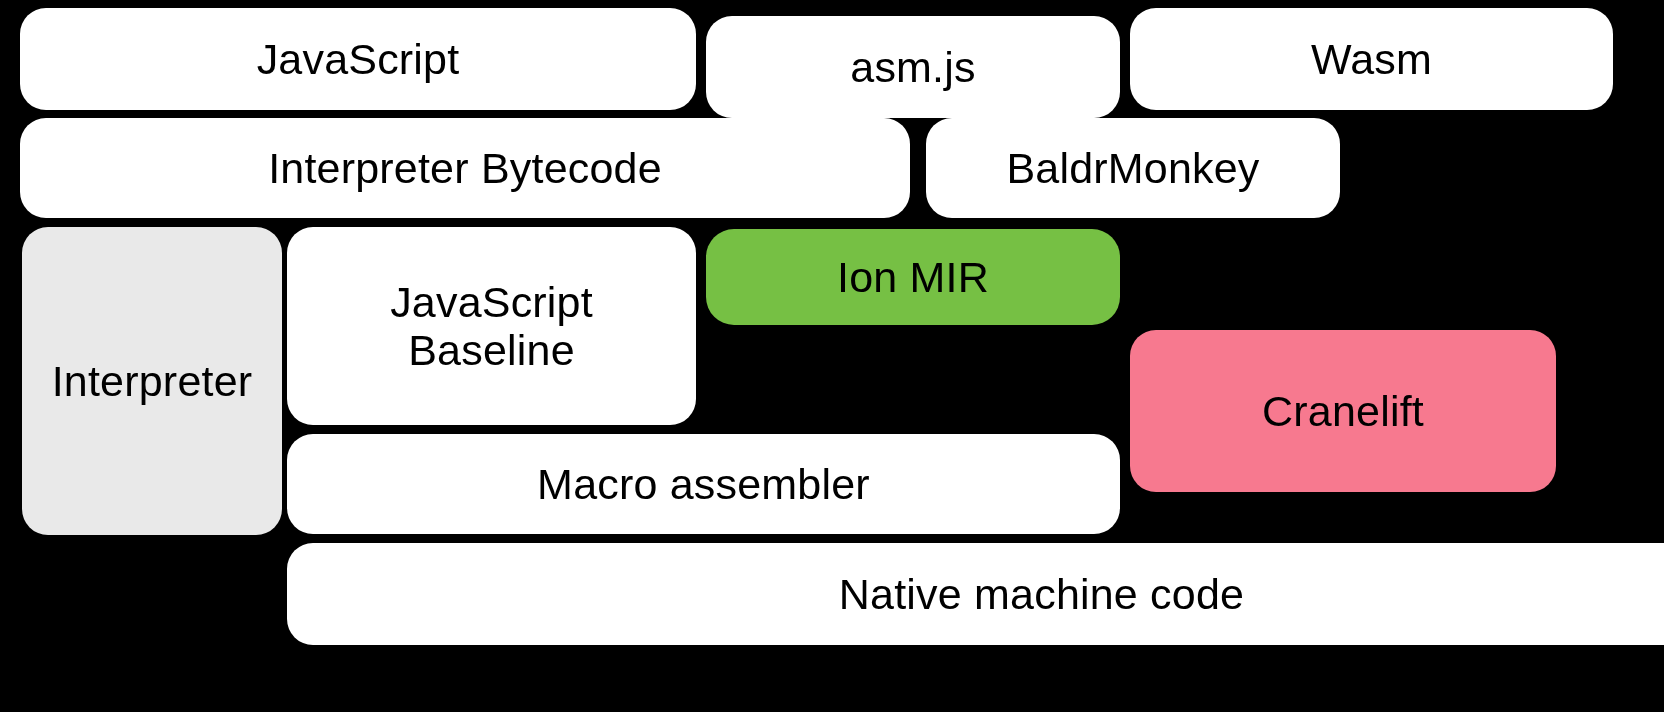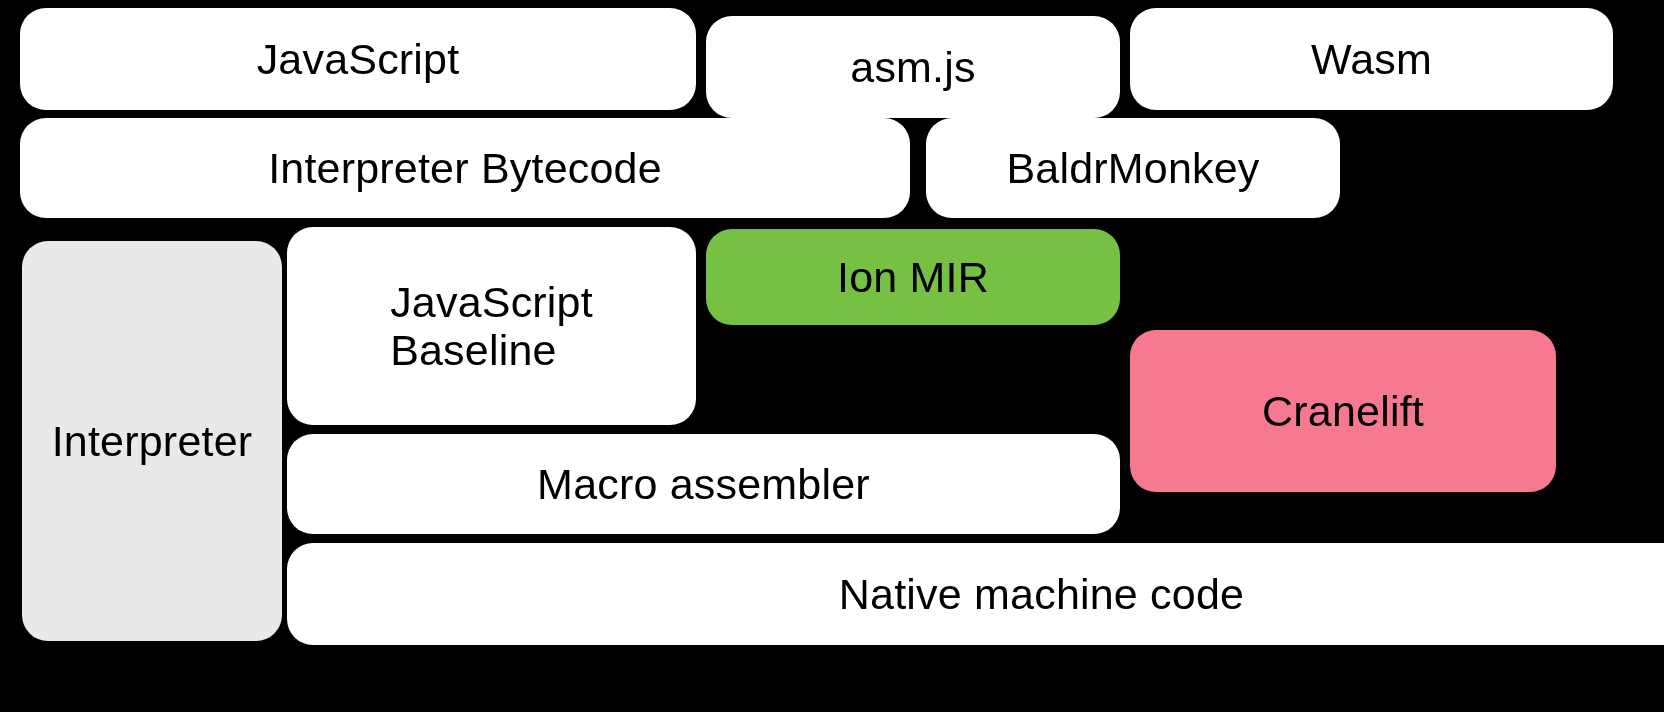--- a/index.html
+++ b/index.html
@@ -20,21 +20,21 @@
   }
   .node {
     position: absolute;
     box-sizing: border-box;
     border-radius: 26px;
     background: #ffffff;
     color: #000000;
     display: flex;
     align-items: center;
     justify-content: center;
-    text-align: left;
+    text-align: center;
     font-size: 43px;
     line-height: 1.12;
     font-weight: 400;
     letter-spacing: 0.2px;
     white-space: pre-line;
     font-family: "Liberation Sans", sans-serif;
   }
   .node.grey   { background: #e9e9e9; }
   .node.green  { background: #76c044; }
   .node.pink   { background: #f7798f; }
@@ -48,26 +48,26 @@
   <div class="node white" style="left:20px; top:8px; width:676px; height:102px;">JavaScript</div>
 
   <div class="node white" style="left:706px; top:16px; width:414px; height:102px;">asm.js</div>
 
   <div class="node white" style="left:1130px; top:8px; width:483px; height:102px;">Wasm</div>
 
   <div class="node white" style="left:20px; top:118px; width:890px; height:100px;">Interpreter Bytecode</div>
 
   <div class="node white" style="left:920px; top:118px; width:414px; height:100px;margin-left:6px;">BaldrMonkey</div>
 
-  <div class="node grey" style="left:22px; top:241px; width:260px; height:400px;">Interpreter</div>
+  <div class="node grey" style="left:22px; top:227px; width:260px; height:308px;">Interpreter</div>
 
   <div class="node white" style="left:287px; top:227px; width:409px; height:198px;">JavaScript
 Baseline</div>
 
-  <div class="node green" style="left:706px; top:229px; width:414px; height:96px;">Ion MIR</div>
+  <div class="node green" style="left:706px; top:229px; width:414px; height:96px;border-radius:28px;">Ion MIR</div>
 
 
   <div class="node pink" style="left:1130px; top:330px; width:426px; height:162px;">Cranelift</div>
 
   <div class="node white" style="left:287px; top:434px; width:833px; height:100px;">Macro assembler</div>
 
   <div class="node white" style="left:287px; top:543px; width:1509px; height:102px;">Native machine code</div>
 
 </div>
 

